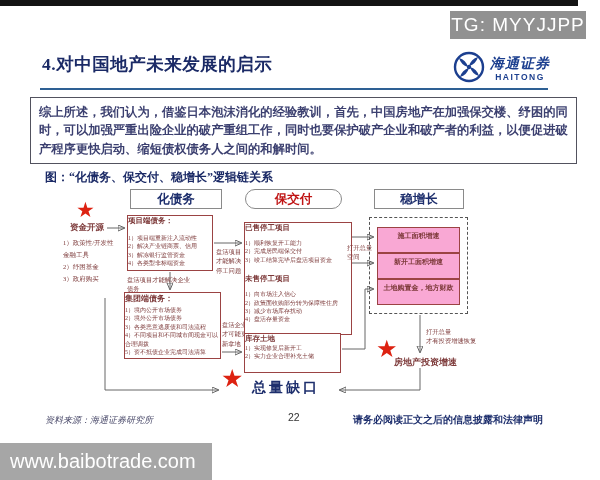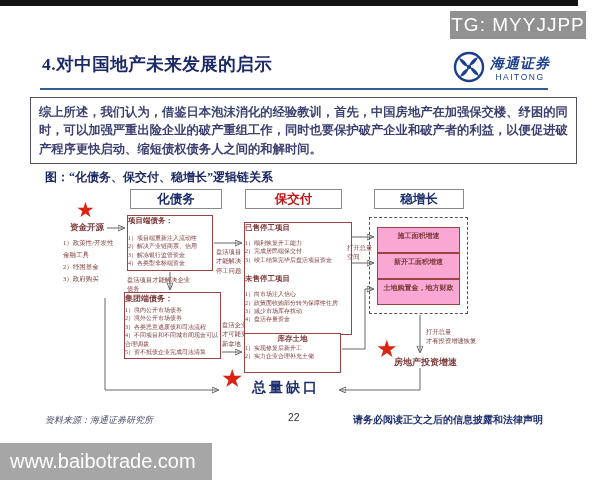--- a/index.html
+++ b/index.html
@@ -10,34 +10,34 @@
   .top-strip{position:absolute;left:0;top:0;width:578px;height:6px;background:#141414;}
   .tg-badge{position:absolute;left:450px;top:11px;width:136px;height:28px;background:#919191;
             color:#ffffff;font-size:19px;line-height:28px;text-align:center;letter-spacing:1px;}
 
   .page-title{position:absolute;left:42px;top:52px;font-size:17.5px;font-weight:bold;
               color:#1b2a66;letter-spacing:.5px;}
   .logo{position:absolute;left:453px;top:51px;width:120px;height:36px;display:flex;align-items:center;gap:5px;}
   .logo-texts{display:flex;flex-direction:column;line-height:1;}
   .logo-cn{font-family:"Liberation Serif",serif;font-style:italic;font-weight:bold;
            font-size:14px;color:#1c3f8f;letter-spacing:1px;}
-  .logo-en{font-size:8.5px;font-weight:normal;color:#1c3f8f;letter-spacing:1.5px;margin-top:2px;text-align:center;}
+  .logo-en{font-size:8.5px;font-weight:bold;color:#1c3f8f;letter-spacing:1.5px;margin-top:2px;text-align:center;}
   .head-rule{position:absolute;left:40px;top:88px;width:508px;height:2px;background:#2e6094;}
 
   .summary-box{position:absolute;left:30px;top:97px;width:529px;min-height:52px;border:1.2px solid #52525e;
                padding:5px 8px;font-size:12.3px;line-height:1.5;color:#3c4070;font-weight:bold;}
 
   .fig-caption{position:absolute;left:45px;top:169px;font-size:12px;font-weight:bold;color:#1b2a66;}
 
   
   .colhdr{position:absolute;height:18px;border:1px solid #8a8a8a;background:#fff;text-align:center;
           font-size:12.5px;font-weight:bold;line-height:18px;color:#1e2f6d;}
   .colhdr.red{color:#c01515;}
   .hdr-debt{left:130px;top:189px;width:90px;}
-  .hdr-delivery{left:245px;top:189px;width:95px;}
+  .hdr-delivery{left:245px;top:189px;width:95px;border-radius:10px;}
   .hdr-growth{left:374px;top:189px;width:88px;}
 
   .star{position:absolute;color:#dd2211;line-height:1;}
   .star1{left:76px;top:199px;font-size:21px;}
   .star2{left:221px;top:366px;font-size:25px;}
   .star3{left:376px;top:337px;font-size:24px;}
 
   .mtext{position:absolute;color:#7d3a3a;white-space:pre-line;}
   .funding-title{left:70px;top:222px;font-size:8.5px;font-weight:bold;}
   .funding-items{left:63px;top:237px;width:52px;font-size:6.5px;line-height:1.85;}
@@ -46,21 +46,21 @@
   .bt{font-size:7.5px;font-weight:bold;white-space:pre-line;}
   .bi{font-size:6px;line-height:1.4;white-space:pre-line;}
   .box-project{left:127px;top:215px;width:86px;height:56px;}
   .box-project .bt{margin-bottom:8px;}
   .box-group{left:124px;top:292px;width:97px;height:67px;}
   .box-group .bt{font-size:8px;margin-bottom:2px;}
   .box-delivery{left:244px;top:214px;width:108px;height:113px;margin-top:8px;}
   .box-delivery .bt{margin-bottom:6px;}
   .box-delivery .bt.second{margin-top:10px;}
   .box-land{left:244px;top:333px;width:97px;height:40px;}
-  .box-land .bt{text-align:center;}
+  .box-land .bt{}
 
   .note{position:absolute;color:#7d3a3a;font-size:6.3px;line-height:1.5;white-space:pre-line;}
   .note-revive-enterprise{left:127px;top:275px;width:64px;}
   .note-stoppage{left:216px;top:247px;width:27px;}
   .note-enterprise-land{left:222px;top:320px;width:27px;}
   .note-open-space{left:347px;top:243px;width:30px;}
   .note-open-invest{left:426px;top:327px;width:62px;}
 
   .dashed-box{position:absolute;left:369px;top:217px;width:99px;height:97px;border:1.4px dashed #555;box-sizing:border-box;}
   .gbox{position:absolute;left:377px;width:83px;height:26px;border:1.2px solid #9b4343;background:#f9a8d4;

